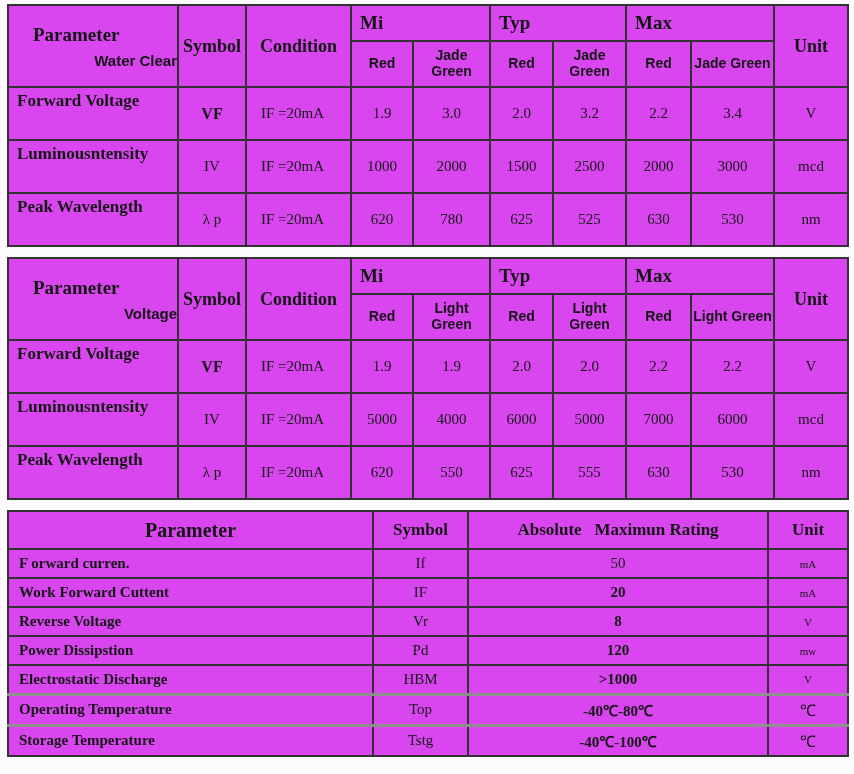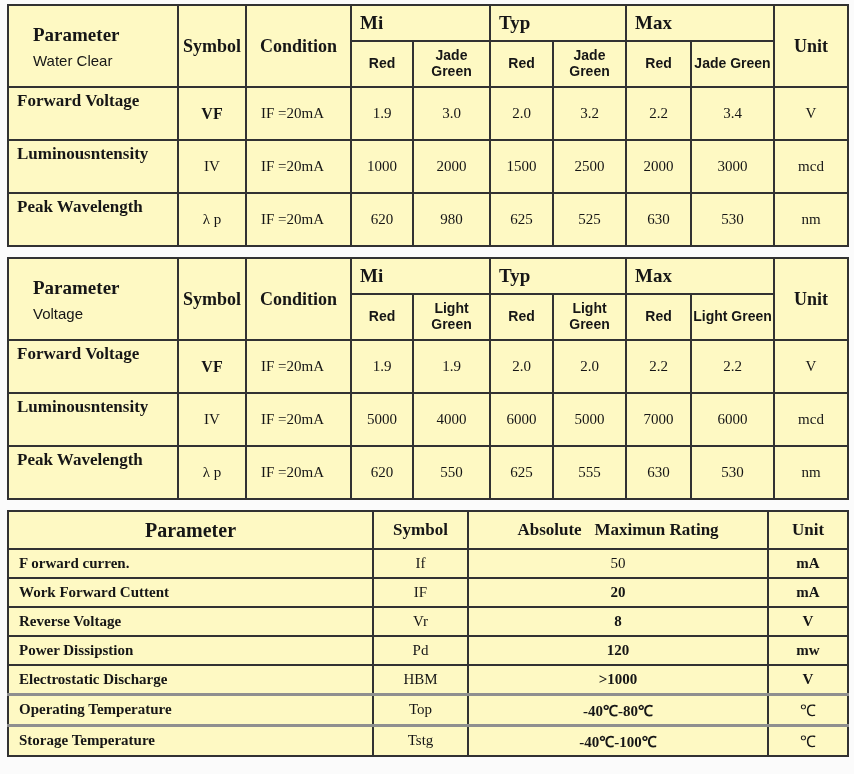--- a/index.html
+++ b/index.html
@@ -5,35 +5,35 @@
   html,body{margin:0;padding:0;}
   body{
     width:854px;height:774px;overflow:hidden;
     background:#fbfbfb;
     font-family:"Liberation Serif", serif;
     color:#161616;
   }
   .wrap{position:relative;padding:4px 7px 0 7px;}
   table.spec{
     border-collapse:collapse;table-layout:fixed;
-    width:840px;background:#fef9c3;
+    width:840px;background:#d946ef;
   }
   table.spec td{
     border:2px solid #323232;
     padding:0;text-align:center;vertical-align:middle;
     overflow:hidden;
   }
   .gap{height:10px;}
   
   .eo .h1{height:36px;}
   .eo .h2{height:46px;}
   .eo .dr{height:53px;margin-left:48px;}
   .eo .param-head{text-align:left;padding-left:24px;}
   .eo .ph1{font-weight:bold;font-size:19px;}
-  .eo .ph2{font-family:"Liberation Sans",sans-serif;font-weight:normal;font-size:15px;margin-top:6px;}
+  .eo .ph2{font-family:"Liberation Sans",sans-serif;font-weight:bold;font-size:15px;margin-top:6px;text-align:right;}
   .eo .head{font-weight:bold;font-size:18px;}
   .eo .grp{font-weight:bold;font-size:19px;text-align:left;padding-left:8px;vertical-align:middle;}
   .eo .sub{font-family:"Liberation Sans",sans-serif;font-weight:bold;font-size:14px;line-height:1.12;}
   .eo .rowlabel{text-align:left;padding:3px 0 0 8px;vertical-align:top;font-weight:bold;font-size:17px;}
   .eo .sym{font-size:15px;}
   .eo .sym.bold{font-weight:bold;font-size:16px;border-radius:11px;}
   .eo .cond{font-size:15px;text-align:left;padding-left:14px;}
   .eo .val{font-size:15px;}
   .eo .unitcell{font-size:15px;}
   
@@ -41,21 +41,21 @@
   .t3 .dr{height:29px;}
   .t3 .dr.tall{height:31px;}
   .t3 .p-head{font-weight:bold;font-size:20px;}
   .t3 .head{font-weight:bold;font-size:17px;}
   .t3 .rating-head{font-weight:bold;font-size:17px;white-space:pre;}
   .t3 .rowlabel{text-align:left;padding-left:10px;font-weight:bold;font-size:15px;}
   .t3 .rowlabel.indent{}
   .t3 .sym{font-size:15px;}
   .t3 .rating{font-size:15px;font-weight:bold;}
   .t3 .rating.plain{font-weight:normal;}
-  .t3 .unitcell{font-size:15px;font-weight:bold;}
+  .t3 .unitcell{font-size:11px;font-weight:normal;}
   .t3 .unitcell.light{font-weight:normal;font-size:16px;}
   .t3 .sep td{border-top:3px solid #8f8f8f;}
 </style>
 </head>
 <body>
 
 <div class="wrap">
 
   <table class="spec eo">
     <colgroup>
@@ -113,21 +113,21 @@
       <td class="val">2500</td>
       <td class="val">2000</td>
       <td class="val">3000</td>
       <td class="unitcell">mcd</td>
     </tr>
     <tr class="dr">
       <td class="rowlabel">Peak Wavelength</td>
       <td class="sym">λ p</td>
       <td class="cond">IF =20mA</td>
       <td class="val">620</td>
-      <td class="val">980</td>
+      <td class="val">780</td>
       <td class="val">625</td>
       <td class="val">525</td>
       <td class="val">630</td>
       <td class="val">530</td>
       <td class="unitcell">nm</td>
     </tr>
   </tbody>
     </table>
 
   <div class="gap"></div>

